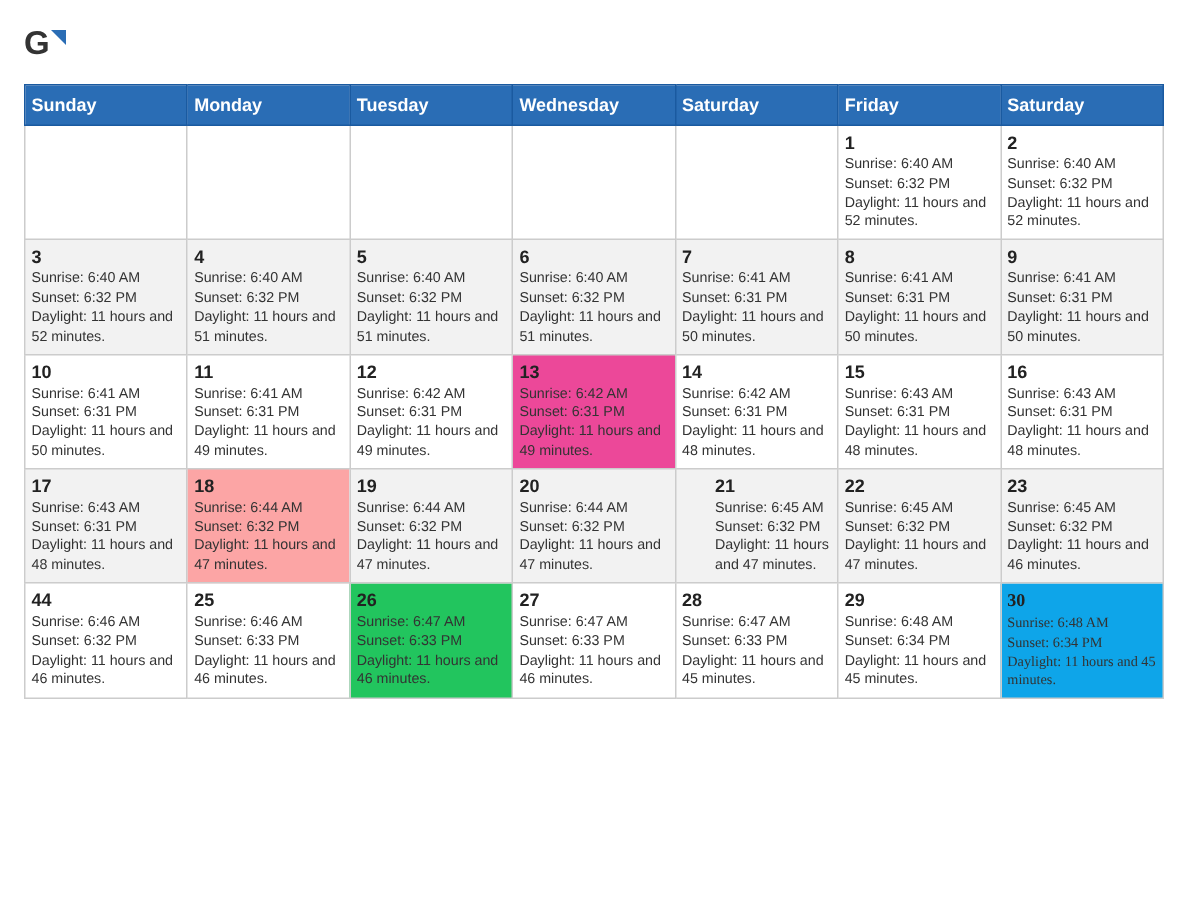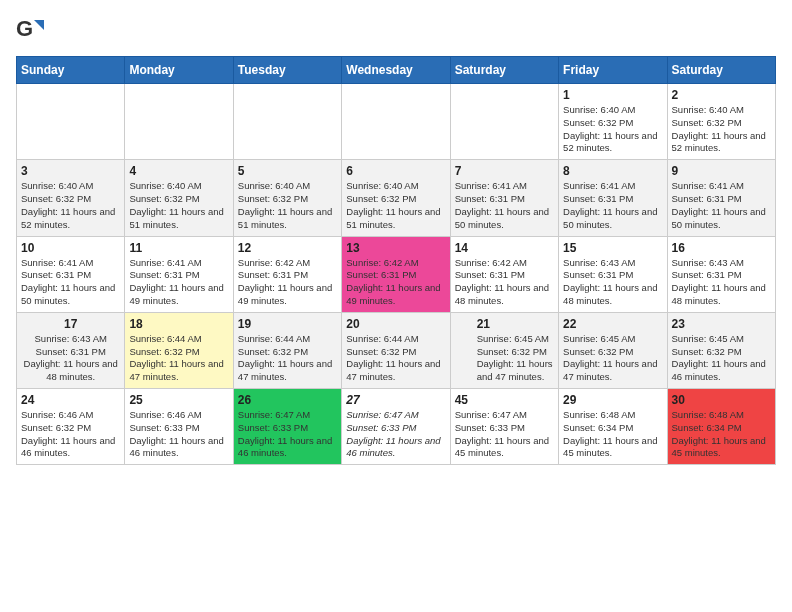--- a/index.html
+++ b/index.html
@@ -226,27 +226,27 @@
 Daylight: 11 hours and 48 minutes.</div>
         </td>
         <td style="background: rgb(255, 255, 255);">
           <span class="day-number">16</span>
           <div class="day-info" style="white-space: pre-line;">Sunrise: 6:43 AM
 Sunset: 6:31 PM
 Daylight: 11 hours and 48 minutes.</div>
         </td>
       </tr>
       <tr>
-        <td style="background: rgb(242, 242, 242); text-align: center;">
+        <td style="background: rgb(242, 242, 242);">
           <span class="day-number">17</span>
           <div class="day-info" style="white-space: pre-line;">Sunrise: 6:43 AM
 Sunset: 6:31 PM
 Daylight: 11 hours and 48 minutes.</div>
         </td>
-        <td style="background: #fef9c3;">
+        <td style="background: #fca5a5;">
           <span class="day-number">18</span>
           <div class="day-info" style="white-space: pre-line;">Sunrise: 6:44 AM
 Sunset: 6:32 PM
 Daylight: 11 hours and 47 minutes.</div>
         </td>
         <td style="background: rgb(242, 242, 242);">
           <span class="day-number">19</span>
           <div class="day-info" style="white-space: pre-line;">Sunrise: 6:44 AM
 Sunset: 6:32 PM
 Daylight: 11 hours and 47 minutes.</div>
@@ -271,56 +271,56 @@
         </td>
         <td style="background: rgb(242, 242, 242);">
           <span class="day-number">23</span>
           <div class="day-info" style="white-space: pre-line;">Sunrise: 6:45 AM
 Sunset: 6:32 PM
 Daylight: 11 hours and 46 minutes.</div>
         </td>
       </tr>
       <tr>
         <td style="background: rgb(255, 255, 255);">
-          <span class="day-number">24</span>
+          <span class="day-number">44</span>
           <div class="day-info" style="white-space: pre-line;">Sunrise: 6:46 AM
 Sunset: 6:32 PM
 Daylight: 11 hours and 46 minutes.</div>
         </td>
         <td style="background: rgb(255, 255, 255);">
           <span class="day-number">25</span>
           <div class="day-info" style="white-space: pre-line;">Sunrise: 6:46 AM
 Sunset: 6:33 PM
 Daylight: 11 hours and 46 minutes.</div>
         </td>
         <td style="background: #22c55e;">
           <span class="day-number">26</span>
           <div class="day-info" style="white-space: pre-line;">Sunrise: 6:47 AM
 Sunset: 6:33 PM
 Daylight: 11 hours and 46 minutes.</div>
         </td>
-        <td style="background: rgb(255, 255, 255); font-style: italic;">
+        <td style="background: rgb(255, 255, 255);">
           <span class="day-number">27</span>
           <div class="day-info" style="white-space: pre-line;">Sunrise: 6:47 AM
 Sunset: 6:33 PM
 Daylight: 11 hours and 46 minutes.</div>
         </td>
         <td style="background: rgb(255, 255, 255);">
-          <span class="day-number">45</span>
+          <span class="day-number">28</span>
           <div class="day-info" style="white-space: pre-line;">Sunrise: 6:47 AM
 Sunset: 6:33 PM
 Daylight: 11 hours and 45 minutes.</div>
         </td>
         <td style="background: rgb(255, 255, 255);">
           <span class="day-number">29</span>
           <div class="day-info" style="white-space: pre-line;">Sunrise: 6:48 AM
 Sunset: 6:34 PM
 Daylight: 11 hours and 45 minutes.</div>
         </td>
-        <td style="background: #ef4444;">
+        <td style="background: #0ea5e9; font-family: Liberation Serif, serif;">
           <span class="day-number">30</span>
           <div class="day-info" style="white-space: pre-line;">Sunrise: 6:48 AM
 Sunset: 6:34 PM
 Daylight: 11 hours and 45 minutes.</div>
         </td>
       </tr>
     </tbody>
 </table>
 
 </body></html>

